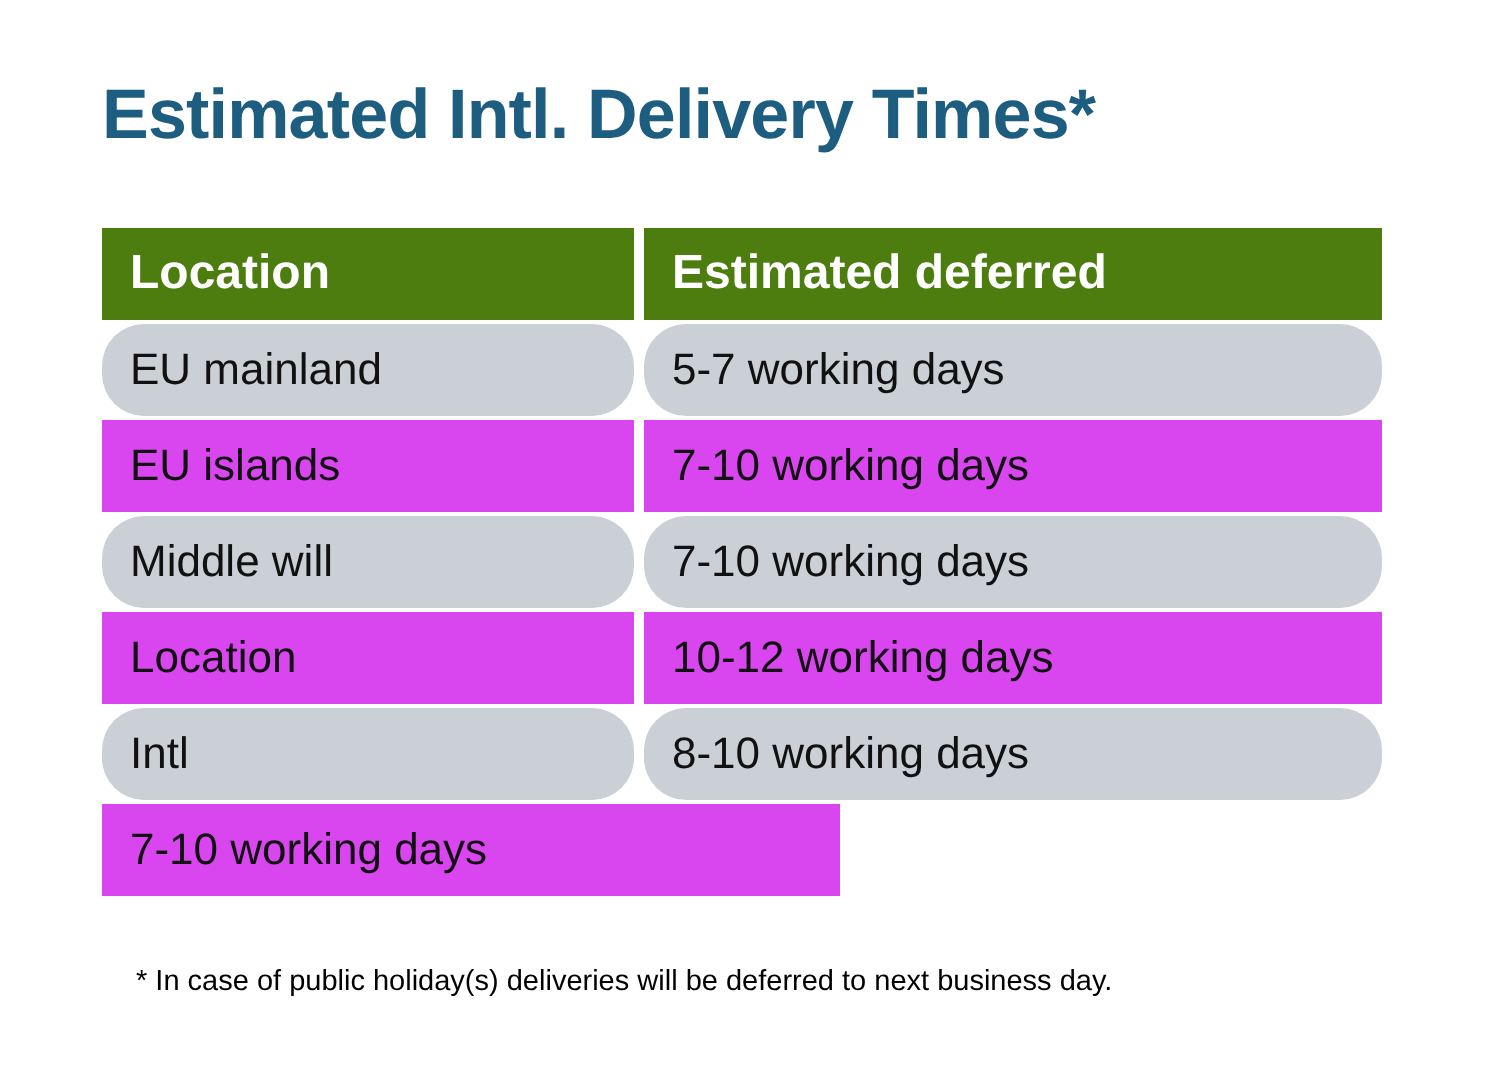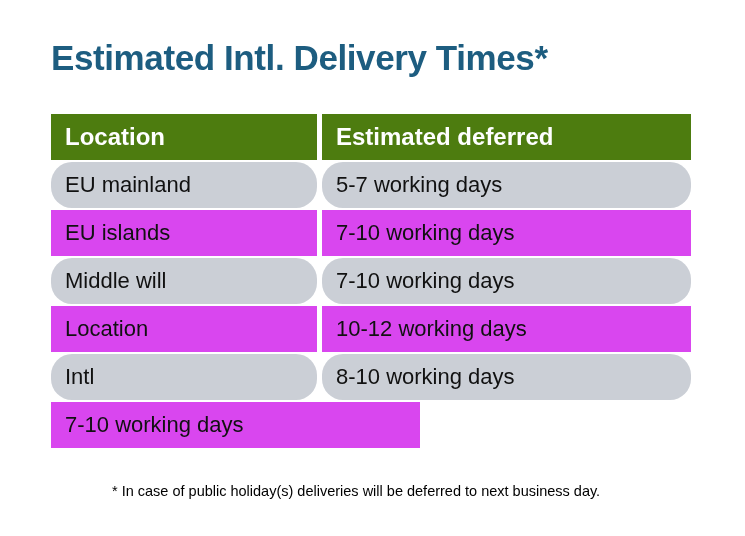--- a/index.html
+++ b/index.html
@@ -92,21 +92,20 @@
   }
 
   .footnote {
     position: absolute;
     left: 68px;
     top: 481px;
     font-size: 14.5px;
     color: #000000;
     line-height: 20px;
     white-space: nowrap;
-    margin-left: 44px;
   }
 </style>
 </head>
 <body>
 
 <div class="page">
 
   <div class="page-title">Estimated Intl. Delivery Times*</div>
 
   <div class="delivery-table">

